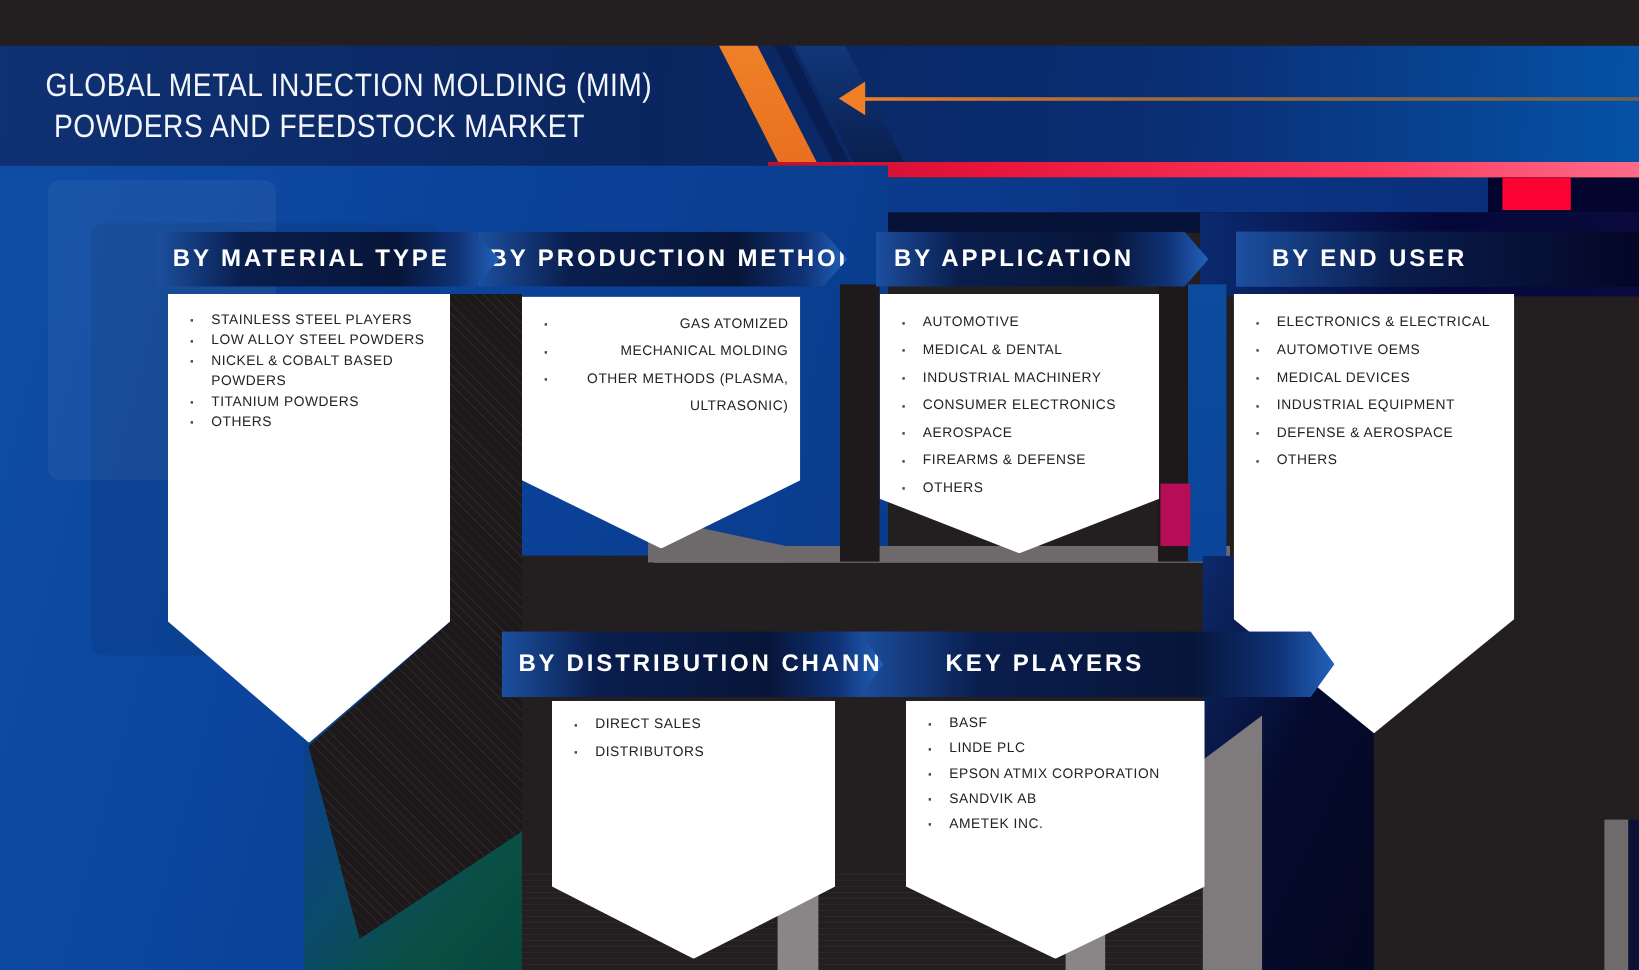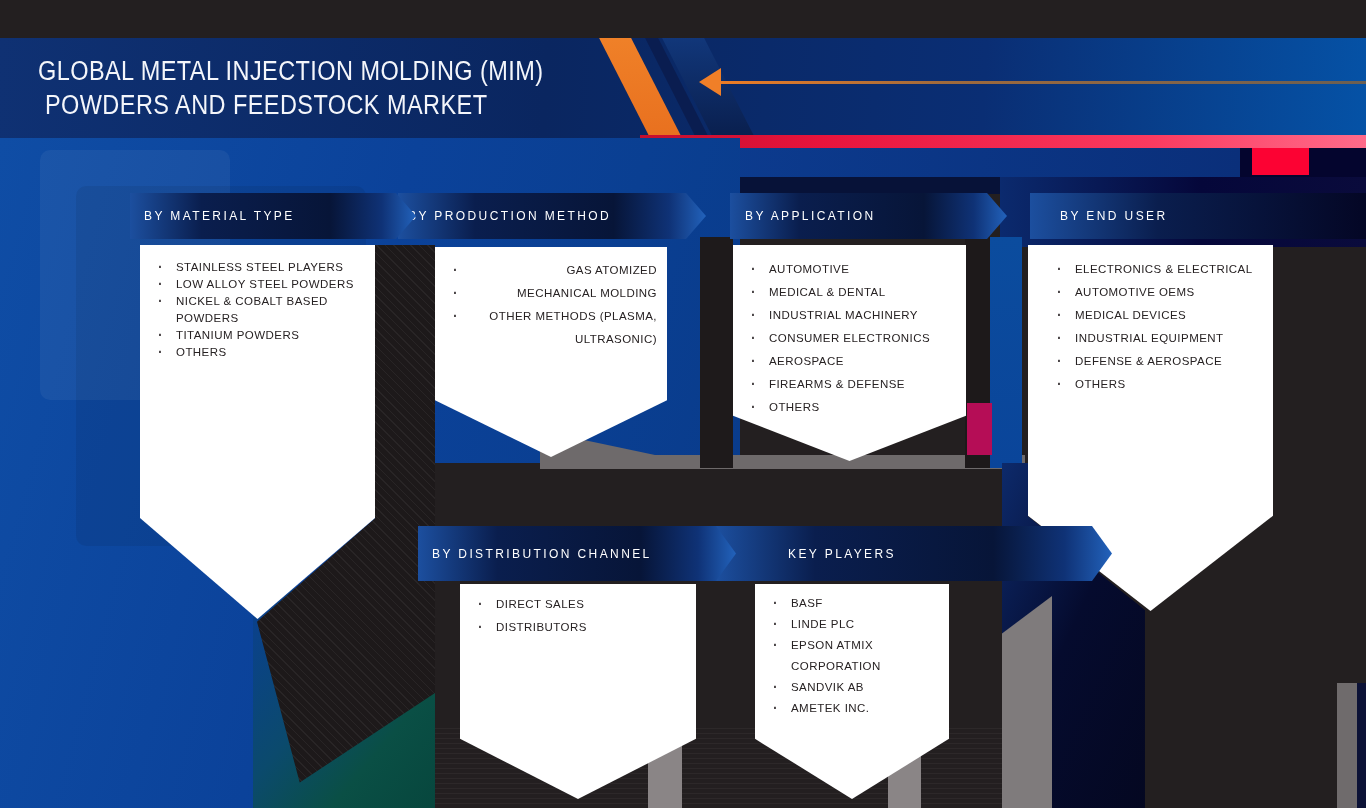--- a/index.html
+++ b/index.html
@@ -64,22 +64,22 @@
     clip-path:polygon(0 0,17.6% 0,17.6% 13.8%,96.6% 38.2%,96.6% 100%,0 100%);}
   .gray-bar{background:#8a8586;}
   #gray-bar-left-of-card4{left:1002px;top:558px;width:50px;height:250px;background:#7f7b7c;
     clip-path:polygon(0 15%,100% 0,100% 100%,0 100%);}
   #gray-bar1{left:648px;top:645px;width:34px;height:163px;}
   #gray-bar2{left:888px;top:645px;width:33px;height:163px;}
   #gray-bar3{left:1337px;top:645px;width:20px;height:163px;background:#6f6b6c;}
   #navy-edge{left:1357px;top:645px;width:9px;height:163px;background:#0c1236;}
 
   
-  .banner{height:46px;display:flex;align-items:center;color:#fff;font-weight:normal;
-    font-size:12px;letter-spacing:2.4px;white-space:nowrap;z-index:5;
+  .banner{height:46px;display:flex;align-items:center;color:#fff;font-weight:bold;
+    font-size:20px;letter-spacing:2.4px;white-space:nowrap;z-index:5;
     background:linear-gradient(90deg,#1c4f9f 0%,#0a1e4e 25%,#071538 70%,#0f3276 88%,#2262bb 100%);
     clip-path:polygon(0 0,calc(100% - 20px) 0,100% 50%,calc(100% - 20px) 100%,0 100%);}
   #banner-material{left:130px;top:155px;width:272px;padding-left:14px;z-index:6;}
   #banner-production{left:398px;top:155px;width:298px;padding-left:10px;}
   #banner-application{left:730px;top:155px;width:262px;padding-left:15px;}
   #banner-enduser{left:1030px;top:155px;width:336px;padding-left:30px;
     background:linear-gradient(90deg,#1c4f9f 0%,#0a1e4e 35%,#03031f 100%);clip-path:none;}
   #banner-distribution{left:418px;top:488px;width:304px;height:55px;padding-left:14px;z-index:6;}
   #banner-keyplayers{left:716px;top:488px;width:324px;height:55px;padding-left:72px;}
 
@@ -93,26 +93,26 @@
   #card-material{left:140px;top:207px;width:235px;height:374px;
     clip-path:polygon(0 0,100% 0,100% 73%,50% 100%,0 73%);padding-top:0;}
   #card-material ul{padding:14px 14px 0 0;}  #card-material li{line-height:17px;}
   #card-production{left:435px;top:209px;width:232px;height:210px;
     clip-path:polygon(0 0,100% 0,100% 73%,50% 100%,0 73%);}
   #card-production ul{padding:12px 10px 0 0;} #card-production li{line-height:23px;text-align:right;}
   #card-application{left:733px;top:207px;width:233px;height:216px;
     clip-path:polygon(0 0,100% 0,100% 79%,50% 100%,0 79%);}
   #card-application ul{padding:13px 6px 0 0;} #card-application li{line-height:23px;}
   #card-enduser{left:1028px;top:207px;width:234px;height:366px;
-    clip-path:polygon(0 0,100% 0,100% 74%,50% 100%,0 74%);padding-left:11px;}
+    clip-path:polygon(0 0,100% 0,100% 74%,50% 100%,0 74%);}
   #card-enduser ul{padding:13px 4px 0 0;} #card-enduser li{line-height:23px;}
   #card-distribution{left:460px;top:546px;width:236px;height:215px;
     clip-path:polygon(0 0,100% 0,100% 72%,50% 100%,0 72%);}
   #card-distribution ul{padding:9px 10px 0 0;} #card-distribution li{line-height:23px;}
-  #card-keyplayers{left:755px;top:546px;width:194px;height:215px;
+  #card-keyplayers{left:755px;top:546px;width:249px;height:215px;
     clip-path:polygon(0 0,100% 0,100% 72%,50% 100%,0 72%);}
   #card-keyplayers ul{padding:9px 10px 0 0;} #card-keyplayers li{line-height:21px;}
 </style>
 </head>
 <body>
 
 <div id="canvas">
 
   <div id="header-band" class="abs">
     <div id="stripe-orange" class="abs hdr-stripe"></div>

